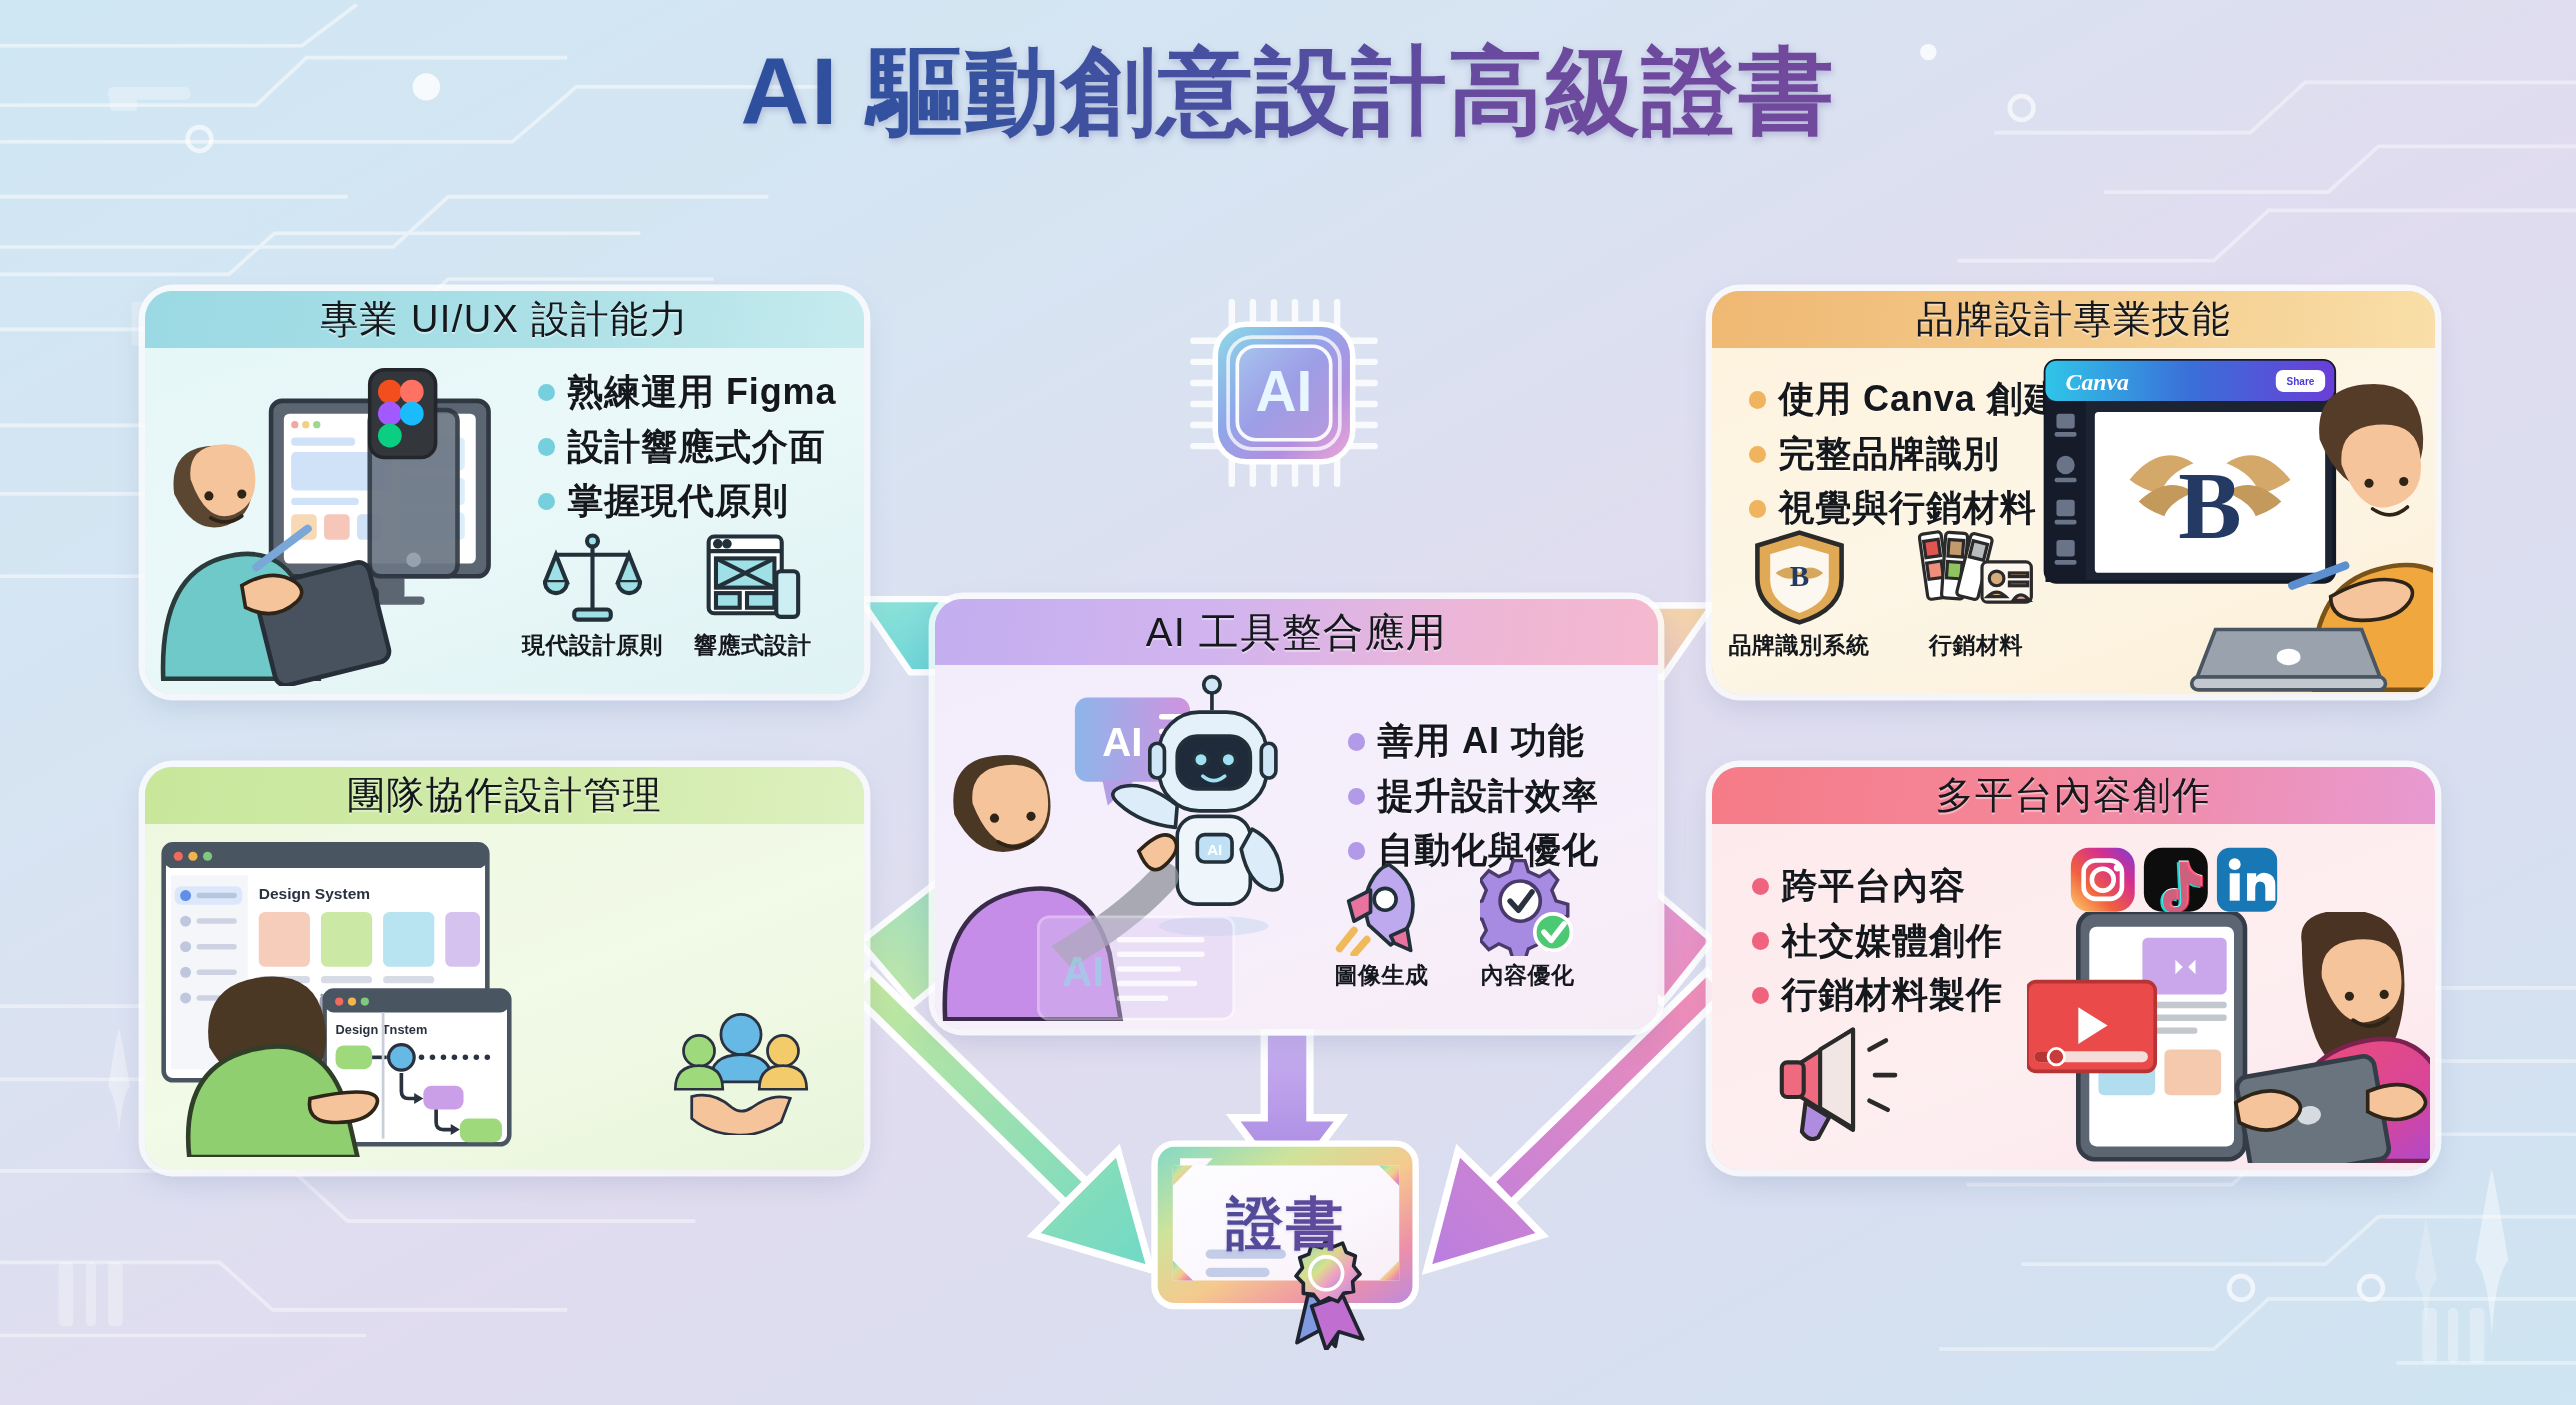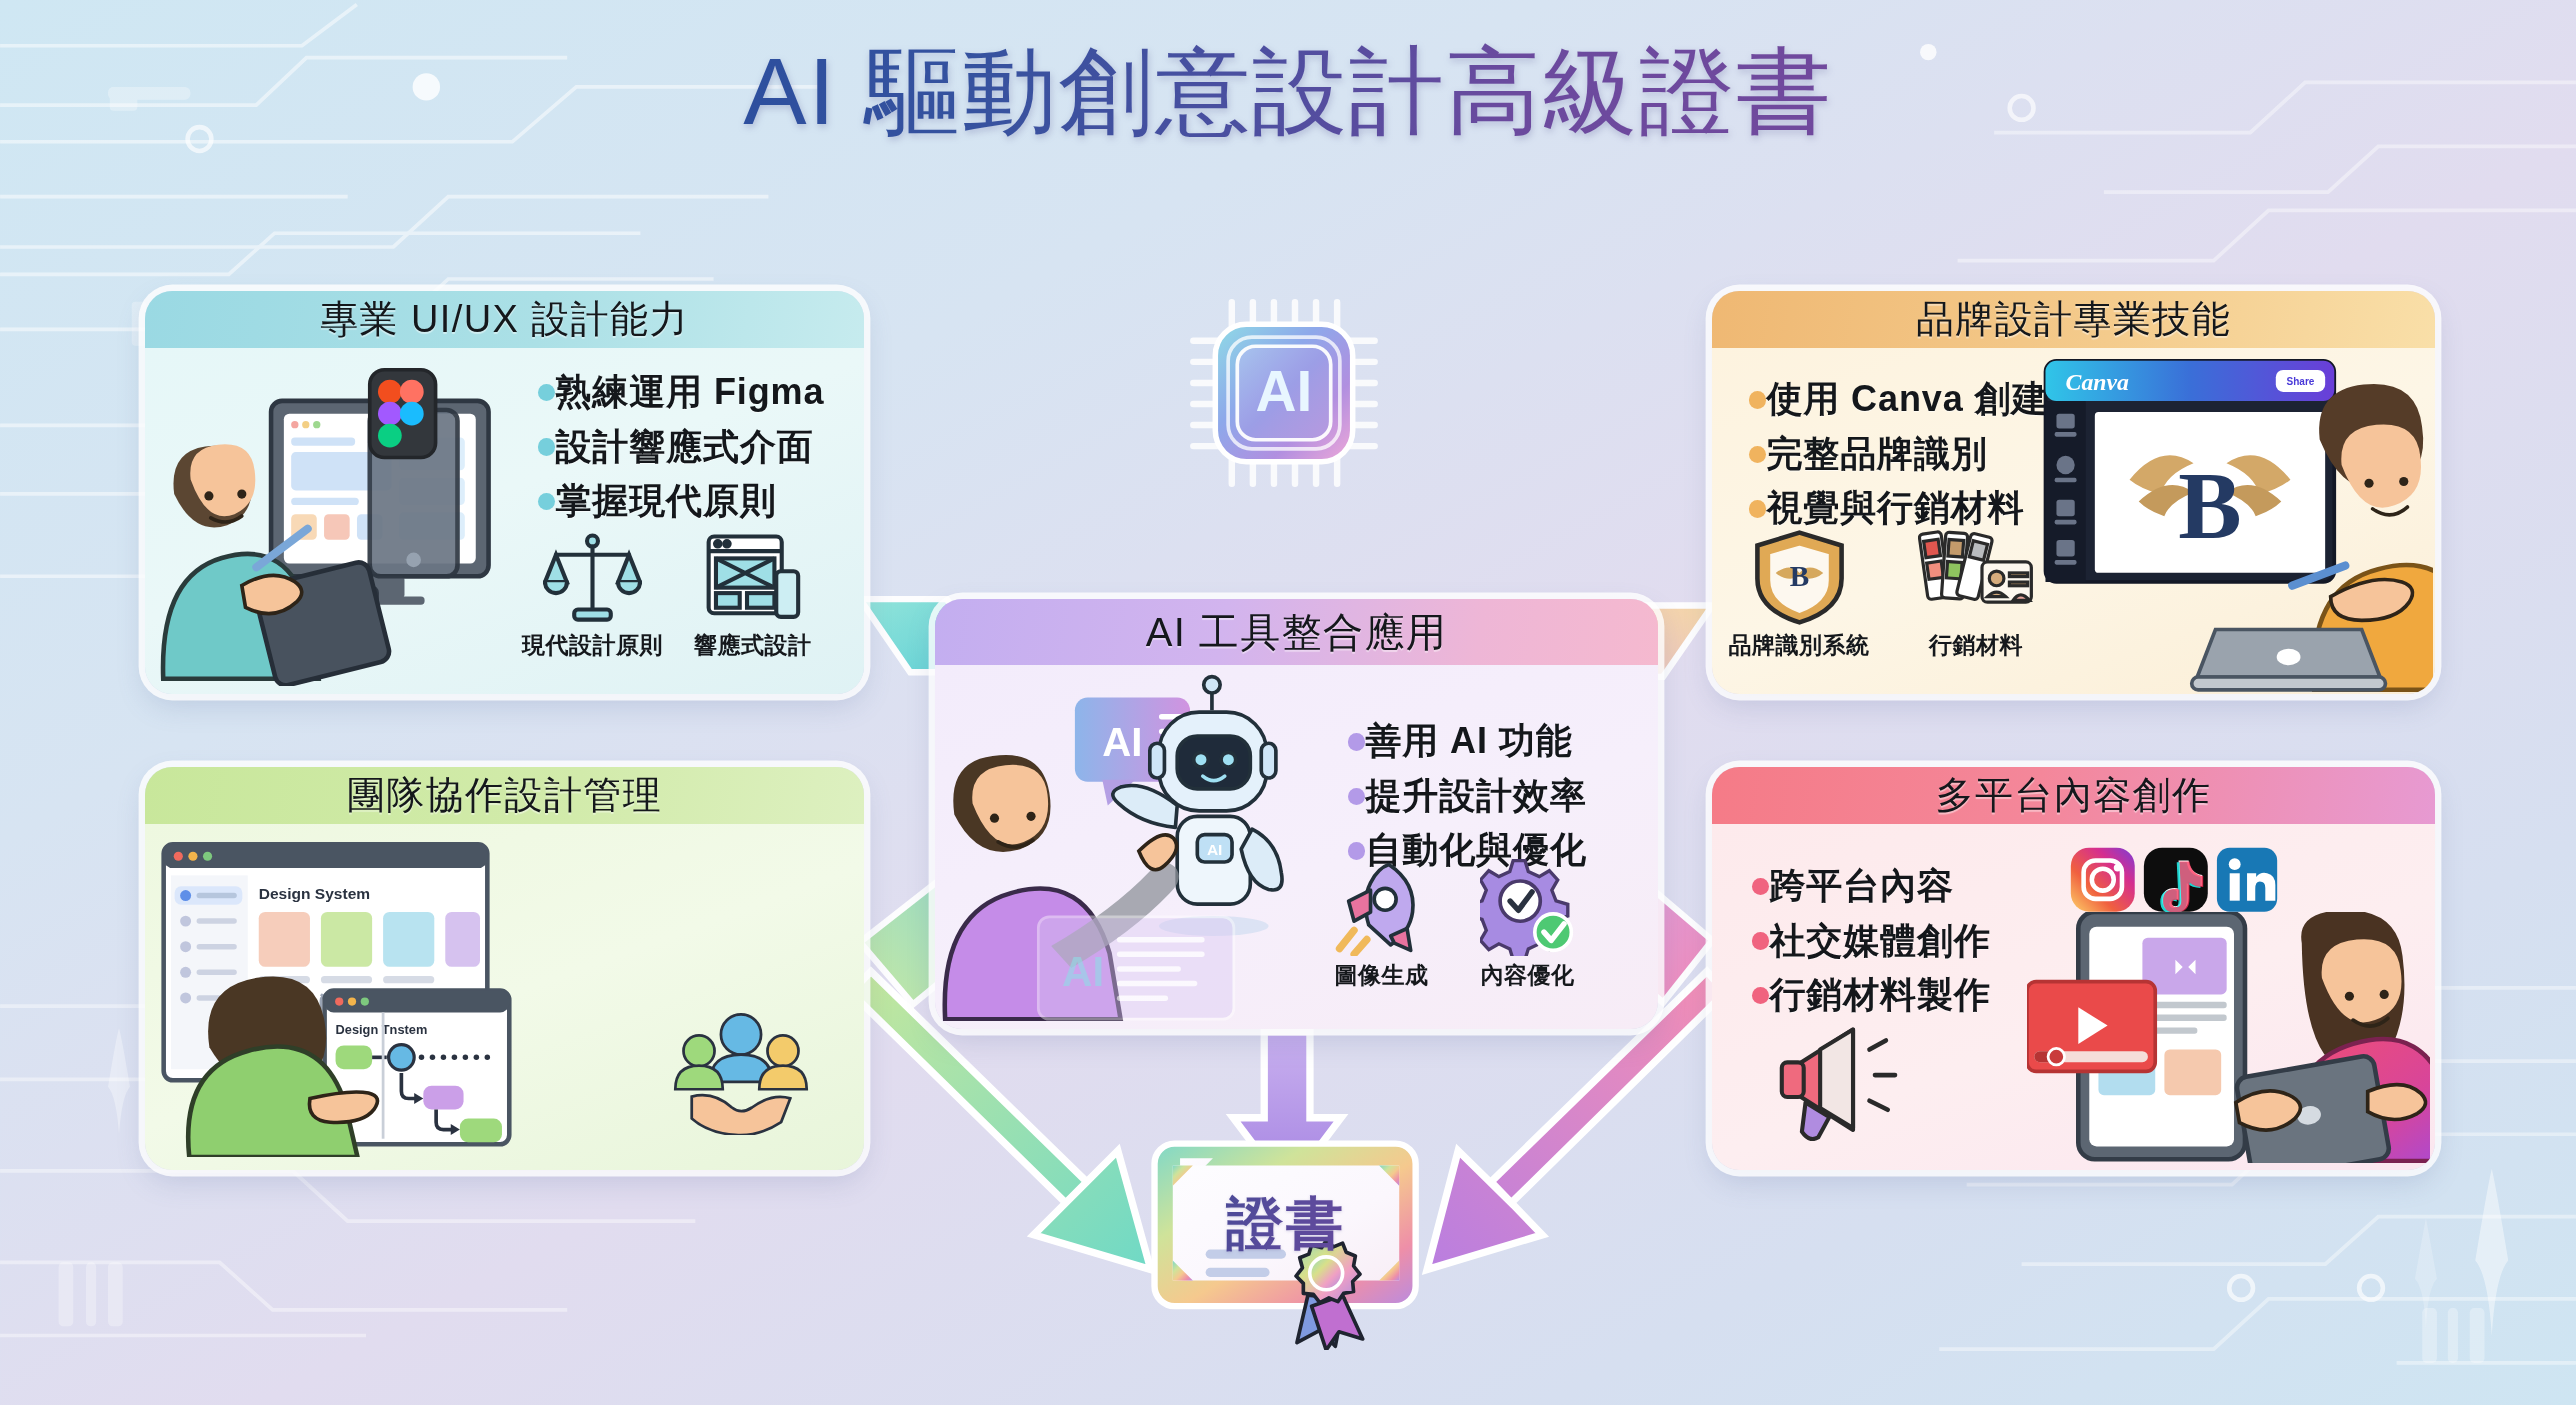--- a/index.html
+++ b/index.html
@@ -13,21 +13,21 @@
   
   #bg { position:absolute; inset:0; }
 
   
   .title-wrap{
     position:absolute; top:37px; left:0; width:100%; text-align:center;
     z-index: 6;
   }
   .title{
     display:inline-block;
-    font-size:95px; font-weight:400; letter-spacing:1.8px;
+    font-size:95px; font-weight:700; letter-spacing:1.8px;
     background:linear-gradient(100deg,#2d4f9e 0%,#36529f 22%,#4a4fa0 45%,#6b4a9e 70%,#71499d 100%);
     -webkit-background-clip:text; background-clip:text; color:transparent;
     filter: drop-shadow(1.8px 3.7px 3.7px rgba(90,90,150,.30));
     line-height:1.15;
   }
 
   
   .card{
     position:absolute; border-radius:27.4px; overflow:hidden;
     box-shadow:0 0 0 6.4px rgba(255,255,255,.80), 0 11px 27.4px rgba(90,110,160,.22);
@@ -55,21 +55,21 @@
   .c-multi  { left:1712px; top:767px;  width:723px;  height:403px; }
   .c-multi .card-head{ background:linear-gradient(100deg,#f57b87 0%,#f4879a 45%,#e79ad2 100%); }
   .c-multi .card-body{ background:linear-gradient(160deg,#fdeaec 0%,#fdeef0 55%,#fbe6ef 100%); }
 
   .c-ai     { left:935px; top:599px;  width:723px;  height:430px; }
   .c-ai    .card-head{ background:linear-gradient(100deg,#c3aef0 0%,#d2b4ee 40%,#eeb6d6 75%,#f5b9cf 100%); height:66px; font-size:40px;}
   .c-ai    .card-body{ background:linear-gradient(160deg,#f3ecfb 0%,#f6effb 55%,#f7ecf6 100%); height:calc(100% - 66px); }
 
   
   .bullets{ position:absolute; display:flex; flex-direction:column; gap:5.5px; }
-  .bullet{ display:flex; align-items:center; gap:0; }
+  .bullet{ display:flex; align-items:center; gap:12px; }
   .dot{ width:17.4px; height:17.4px; border-radius:50%; flex:0 0 auto; }
   .btext{ font-size:36px; font-weight:700; color:#14171b; letter-spacing:0.9px; white-space:nowrap;
           text-shadow:0 0.9px 0 rgba(255,255,255,.55); }
 
   
   .iconrow{ position:absolute; display:flex; gap:31px; }
   .iconcell{ display:flex; flex-direction:column; align-items:center; gap:3.7px; }
   .icaption{ font-size:23px; font-weight:700; color:#15181c; white-space:nowrap; letter-spacing:0.5px;}
 
   

